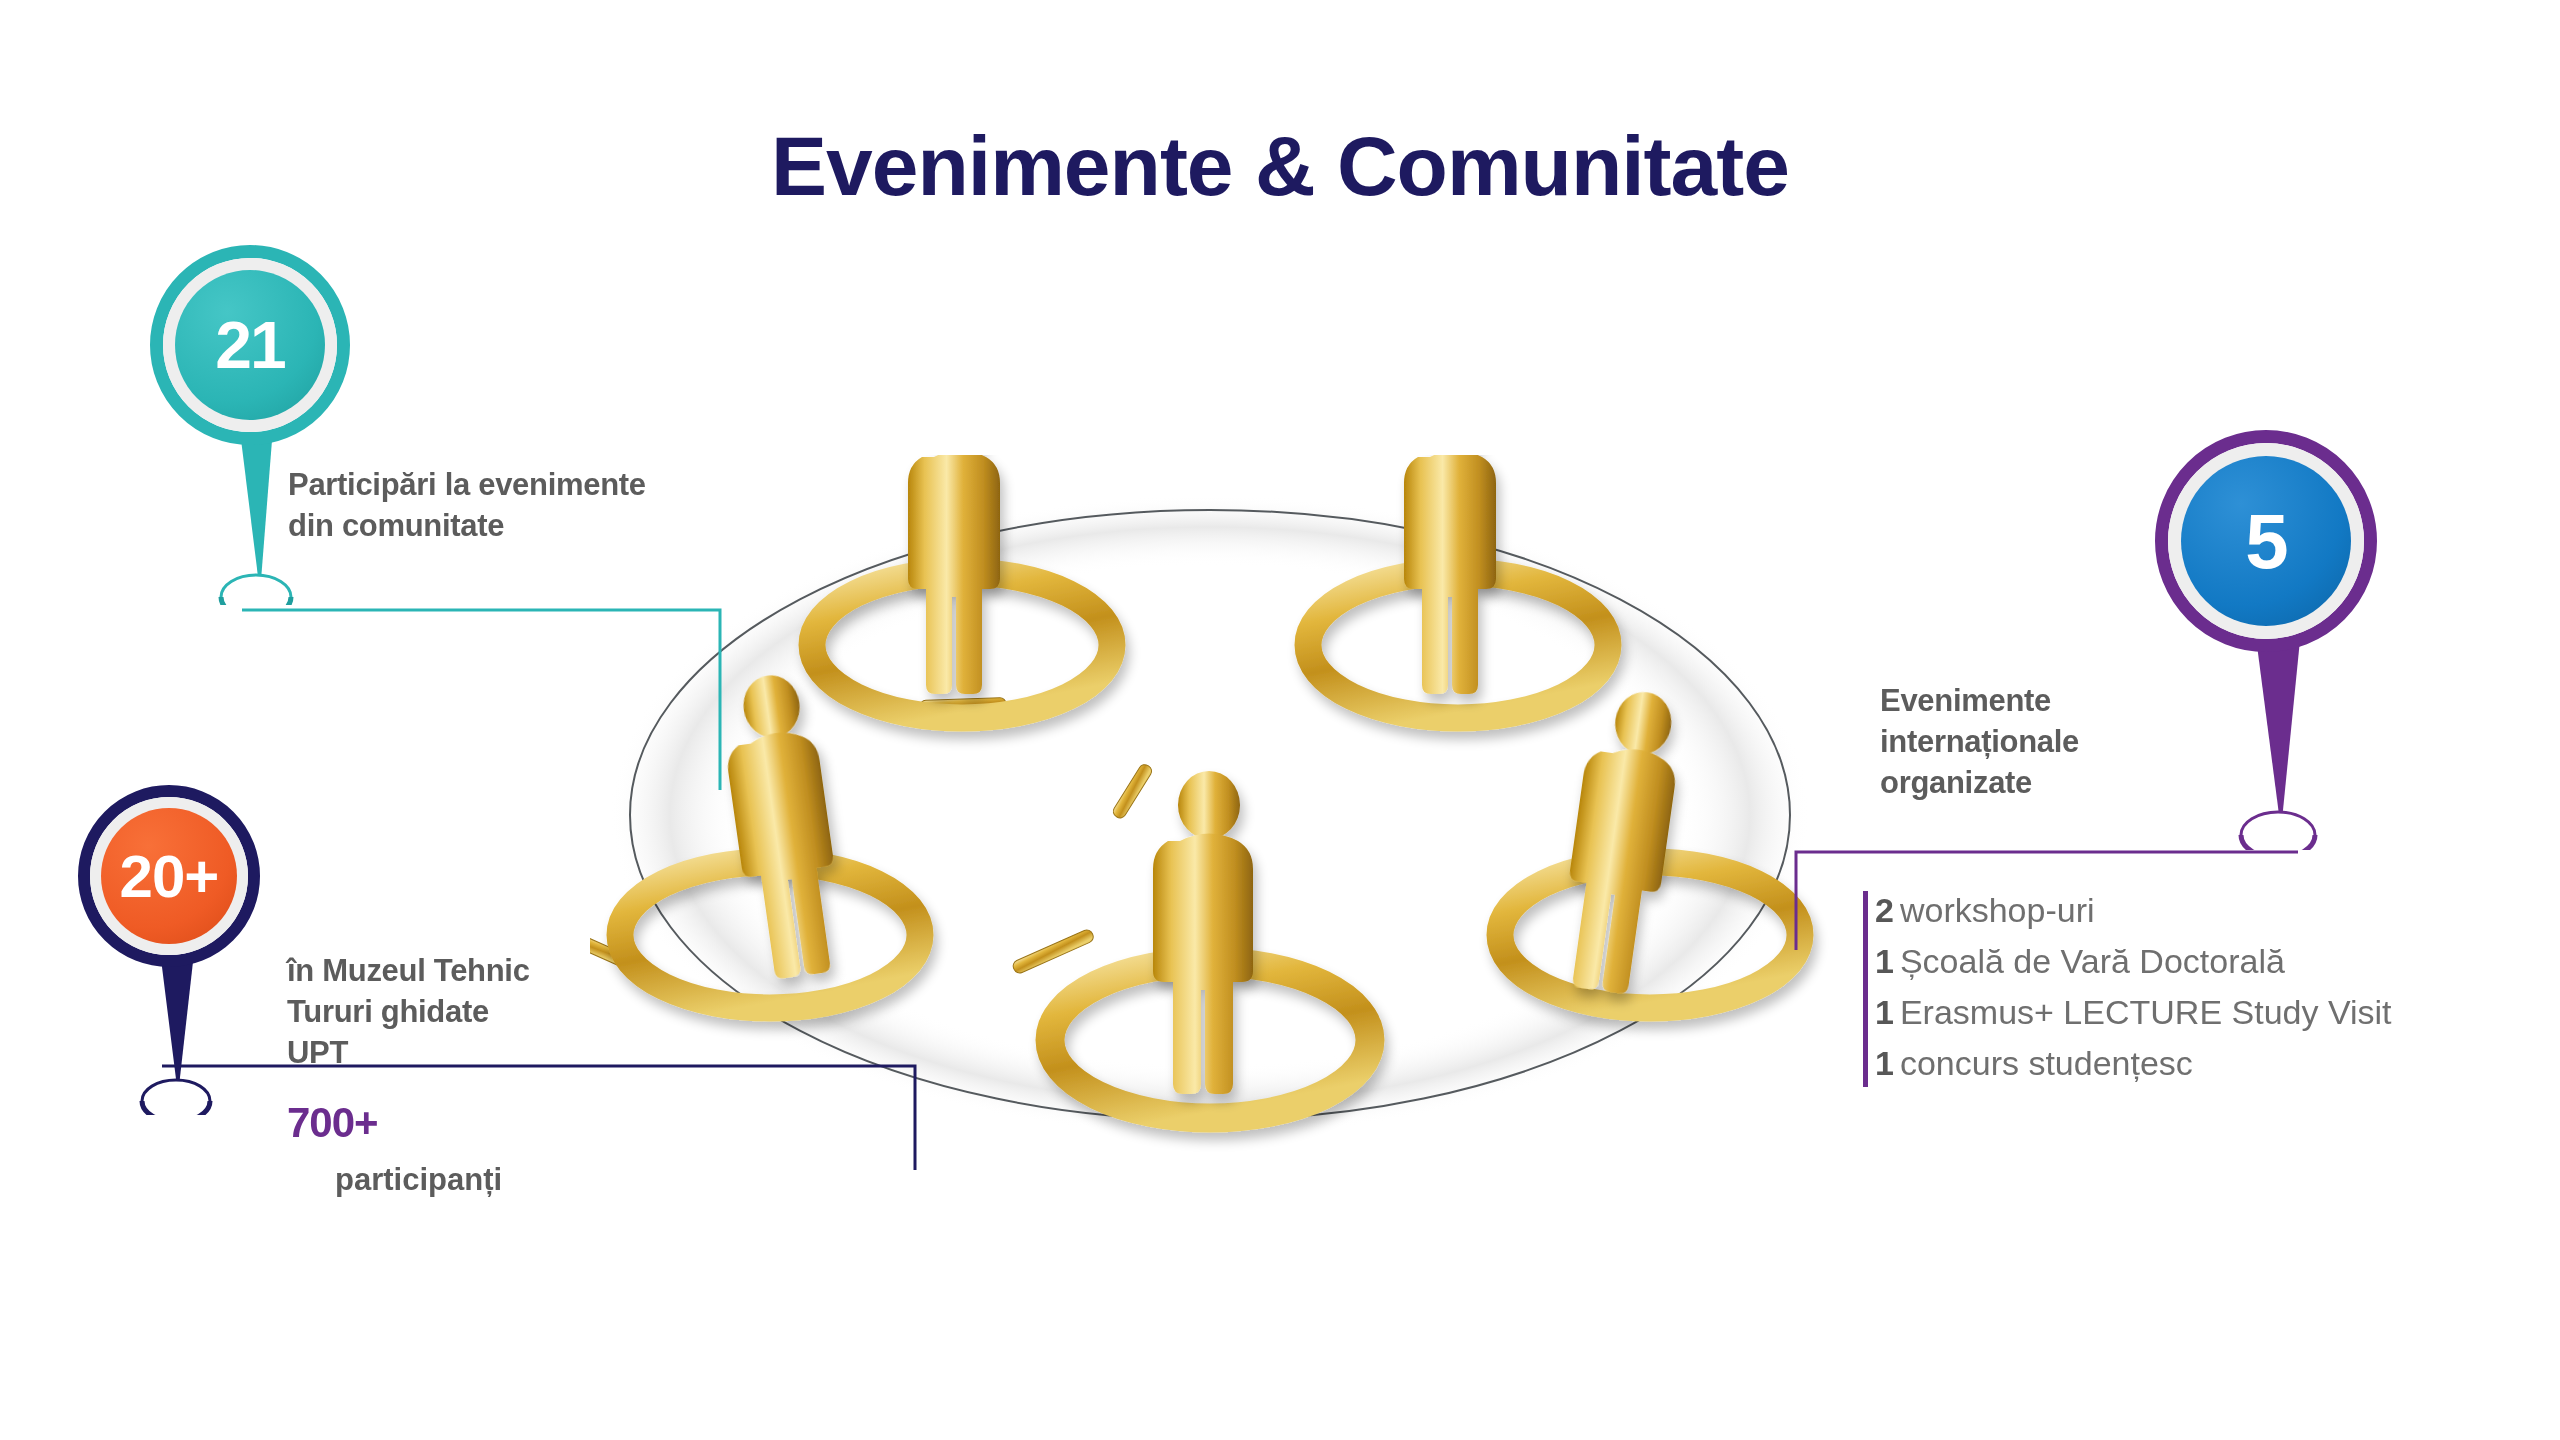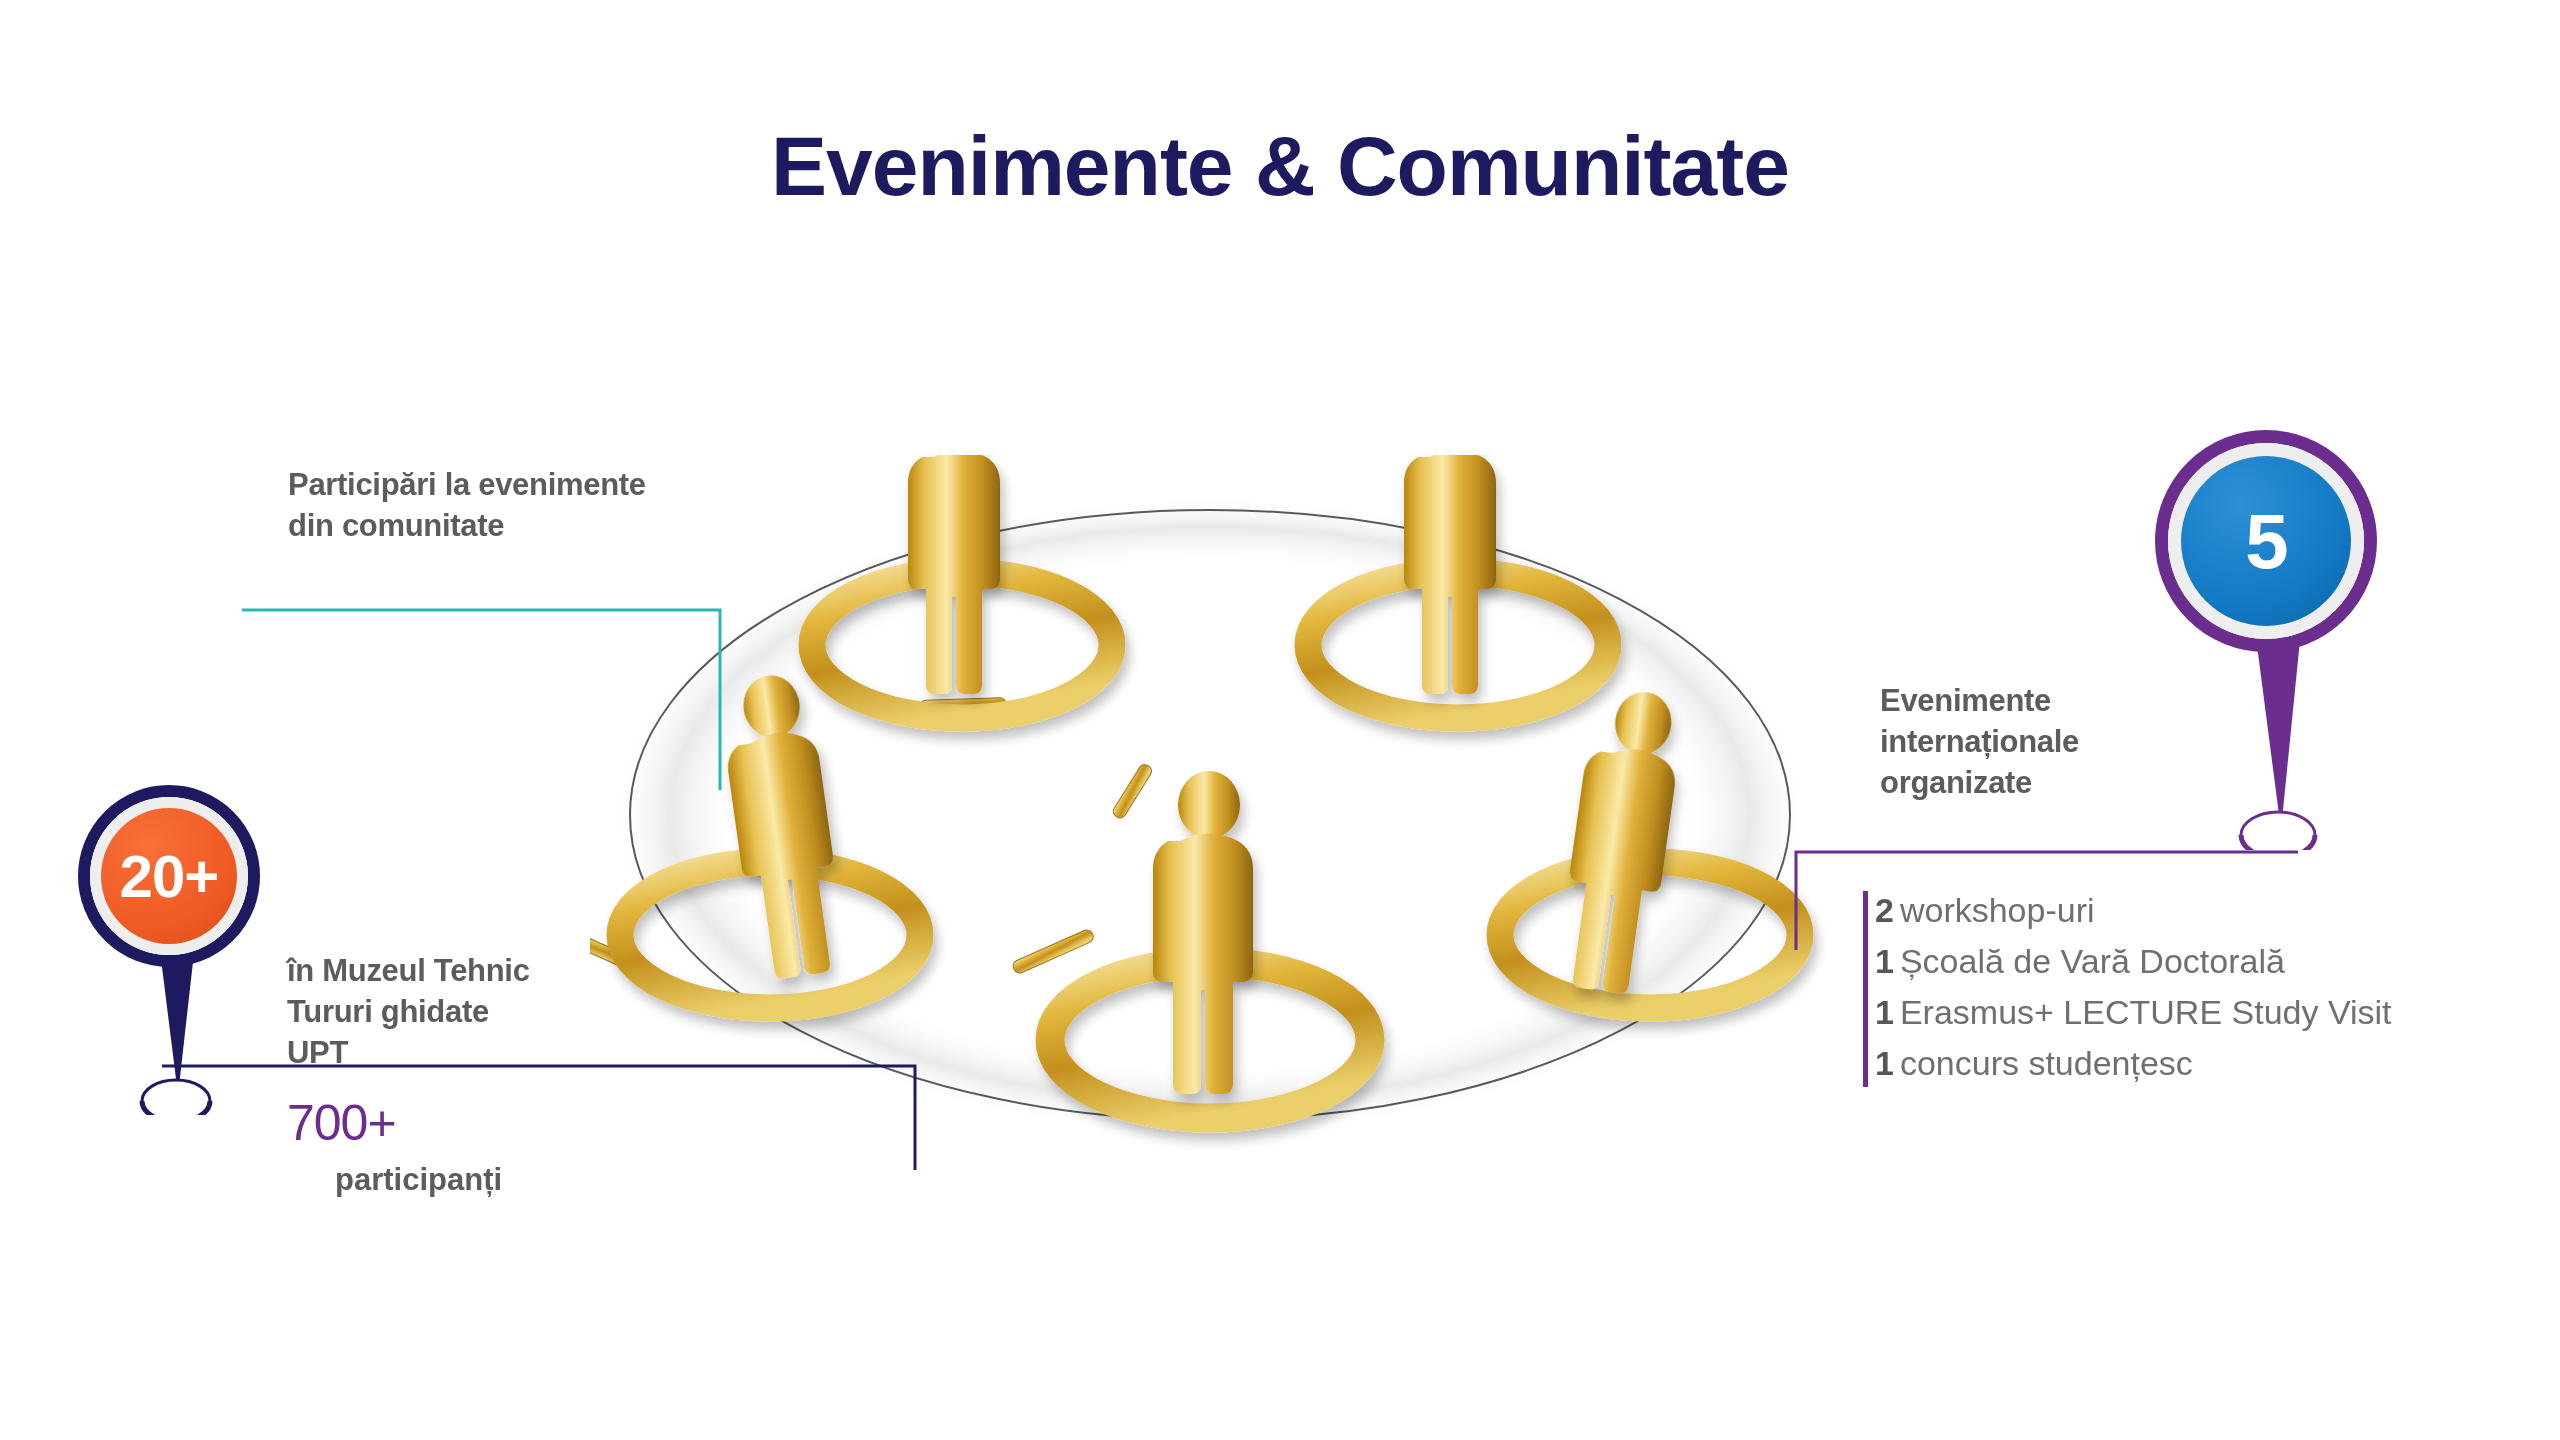--- a/index.html
+++ b/index.html
@@ -77,22 +77,22 @@
     color: #5c5c5c;
     font-weight: bold;
     font-size: 31px;
     line-height: 41px;
     font-family: "Liberation Sans", sans-serif;
     letter-spacing: -0.3px;
   }
   .big-number {
     position: absolute;
     color: #6B2D8E;
-    font-weight: normal;
-    font-size: 50px;
+    font-weight: bold;
+    font-size: 42px;
     line-height: 62px;
     letter-spacing: -1px;
     font-family: "Liberation Sans", sans-serif;
   }
   .sub-number {
     position: absolute;
     color: #5c5c5c;
     font-weight: bold;
     font-size: 31px;
     line-height: 34px;
@@ -238,20 +238,34 @@
       <path d="M12 26 H765 V130" fill="none" stroke="#1E1A60" stroke-width="3"></path>
     </svg>
   </div>
 
   <div class="connector" style="left:1780px; top:820px;">
     <svg width="530" height="140">
       <path d="M518 32 H16 V130" fill="none" stroke="#6B2D8E" stroke-width="3"></path>
     </svg>
   </div>
 
+  <div class="pin" style="left:150px; top:245px; width:210px; height:360px;">
+
+    <svg class="pin-tail" style="left:0; top:0;" width="210" height="360">
+      <path d="M88 170 L124 170 L110 348 Z" fill="#2BB5B5"></path>
+      <ellipse cx="106" cy="352" rx="35" ry="22" fill="#ffffff" stroke="#2BB5B5" stroke-width="3"></ellipse>
+      <path d="M71 352 a35 22 0 0 0 70 0" fill="none" stroke="#1F9E9E" stroke-width="5"></path>
+    </svg>
+
+    <div class="pin-ring" style="width:200px; height:200px; border:13px solid #2BB5B5; background:#ffffff;"></div>
+    <div class="pin-white" style="left:13px; top:13px; width:174px; height:174px; background:#eeeeee;"></div>
+    <div class="pin-inner" style="left:25px; top:25px; width:150px; height:150px;
+         background:radial-gradient(circle at 35% 28%, #45C6C6 0%, #2BB5B5 62%, #1E9E9E 100%);
+         font-size:66px; letter-spacing:-2px;">21</div>
+  </div>
 
   <div class="label-bold" style="left:288px; top:464px; width:520px;">
     <div>Participări la evenimente</div>
     <div>din comunitate</div>
   </div>
 
   <div class="pin" style="left:78px; top:785px; width:210px; height:330px;">
     <svg class="pin-tail" style="left:0; top:0;" width="210" height="330">
       <path d="M80 150 L118 150 L100 310 Z" fill="#1E1A60"></path>
       <ellipse cx="98" cy="316" rx="34" ry="21" fill="#ffffff" stroke="#1E1A60" stroke-width="3"></ellipse>

